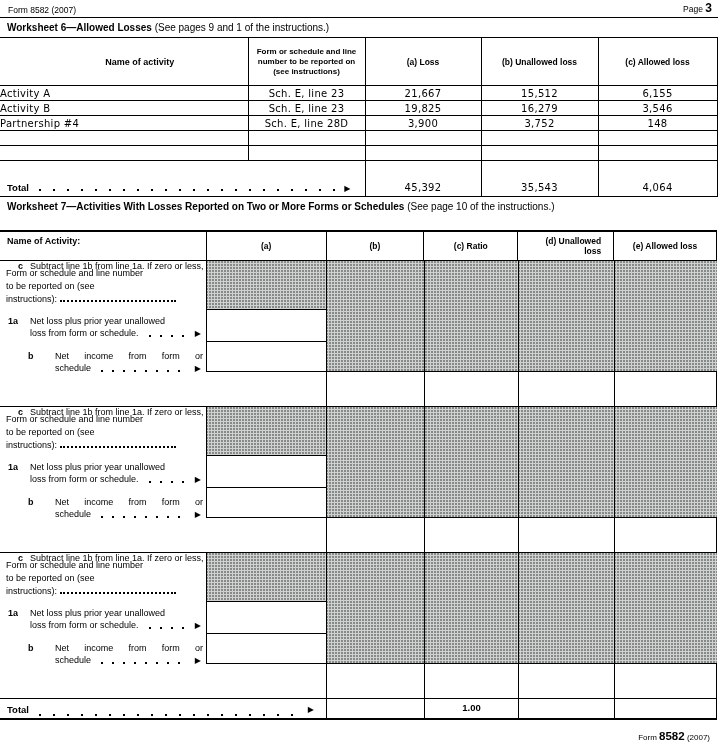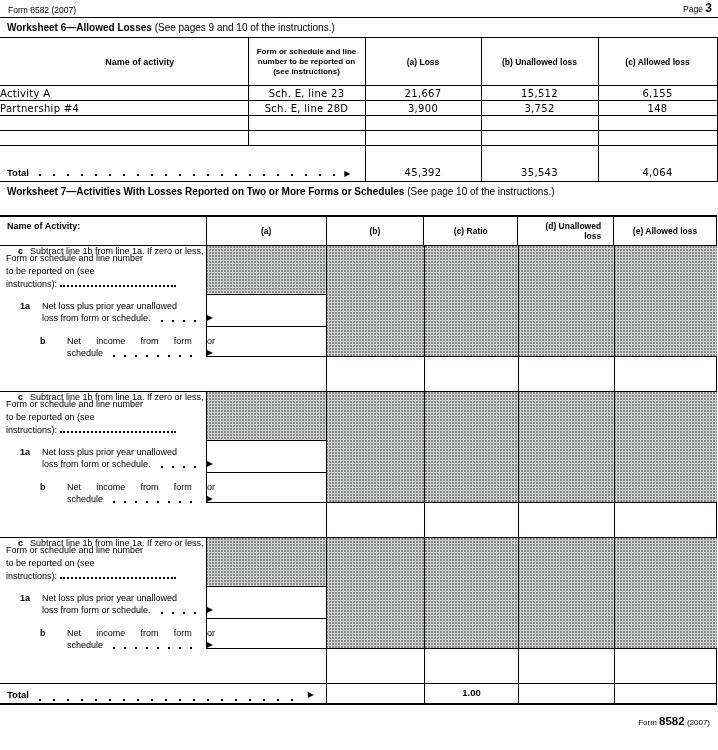--- a/index.html
+++ b/index.html
@@ -57,26 +57,26 @@
     background-color:#cfd2cf;
     background-image:radial-gradient(circle at 1px 1px, #85898a .9px, transparent 1.05px);
     background-size:3px 3px; }
   .shade.sa { left:206px; top:0; width:120px; height:48px; }
   .shade.sbe { left:326px; top:0; width:391px; height:110px; }
   .inputbox { position:absolute; left:207px; width:119px; background:transparent; }
   .ccell { position:absolute; top:111px; height:35px; background:transparent; }
   .lbl { position:absolute; font-size:9px; line-height:11.5px; }
   .lbl-form { left:6px; top:6px; width:197px; line-height:12.8px; }
   .finedots { display:inline-block; width:116px; height:4px; border-bottom:2px dotted #000; margin-left:3px; }
-  .rowlab { position:absolute; left:18px; width:197px; font-size:9px; line-height:11.5px; }
+  .rowlab { position:absolute; left:6px; width:197px; font-size:9px; line-height:11.5px; }
   .rowlab .num { position:absolute; top:0; font-weight:bold; }
   .rl1a .num { left:2px; } .rl1a .rl-text { margin-left:24px; }
   .rlb  .num { left:22px; } .rlb .rl-text { margin-left:49px; }
   .just { text-align:justify; text-align-last:justify; }
-  .l2 { display:flex; align-items:flex-start; }
+  .l2 { display:flex; align-items:center; }
   .l2 .arr { margin-right:2px; }
   .lbl-c { left:0; bottom:4px; width:322px; display:flex; font-size:9px; }
   .lbl-c .num { font-weight:bold; margin-left:18px; }
   .lbl-c .txt { margin-left:7px; flex:1; }
   .lbl-c .arr { margin-right:9px; align-self:flex-end; }
   .ws7totlabel { position:absolute; left:0; top:0; width:326px; height:19px;
     display:flex; align-items:center; padding:2px 12px 0 7px; }
   .ws7totlabel .tl { font-weight:bold; font-size:9.5px; }
   .ratio { position:absolute; left:425px; width:93px; top:0; height:19px;
     text-align:center; font-size:9.5px; font-weight:bold; line-height:17px; }
@@ -87,21 +87,21 @@
 </head>
 <body>
 
 <div class="page">
 
   <div class="pagehead">
     <span>Form 8582 (2007)</span>
     <span class="pg"><span>Page</span> <b>3</b></span>
   </div>
 
-  <div class="wstitle ws6title"><b>Worksheet 6—Allowed Losses</b><span> (See pages 9 and 10 of the instructions.)</span></div>
+  <div class="wstitle ws6title"><b>Worksheet 6—Allowed Losses</b><span> (See pages 9 and 1 of the instructions.)</span></div>
 
   <table class="ws6">
     <colgroup>
         <col style="width:248px">
         <col style="width:117px">
         <col style="width:116px">
         <col style="width:117px">
         <col style="width:119px">
       </colgroup>
     <tbody>
@@ -111,20 +111,27 @@
       <td class="hdr">(a) Loss</td>
       <td class="hdr">(b) Unallowed loss</td>
       <td class="hdr">(c) Allowed loss</td>
     </tr>
     <tr class="drow">
       <td class="entry ent-name">Activity A</td>
       <td class="entry ent-c">Sch. E, line 23</td>
       <td class="entry ent-c">21,667</td>
       <td class="entry ent-c">15,512</td>
       <td class="entry ent-c">6,155</td>
+    </tr>
+    <tr class="drow">
+      <td class="entry ent-name">Activity B</td>
+      <td class="entry ent-c">Sch. E, line 23</td>
+      <td class="entry ent-c">19,825</td>
+      <td class="entry ent-c">16,279</td>
+      <td class="entry ent-c">3,546</td>
     </tr>
     <tr class="drow">
       <td class="entry ent-name">Partnership #4</td>
       <td class="entry ent-c">Sch. E, line 28D</td>
       <td class="entry ent-c">3,900</td>
       <td class="entry ent-c">3,752</td>
       <td class="entry ent-c">148</td>
     </tr>
     <tr class="drow">
       <td class="entry ent-name"></td>

